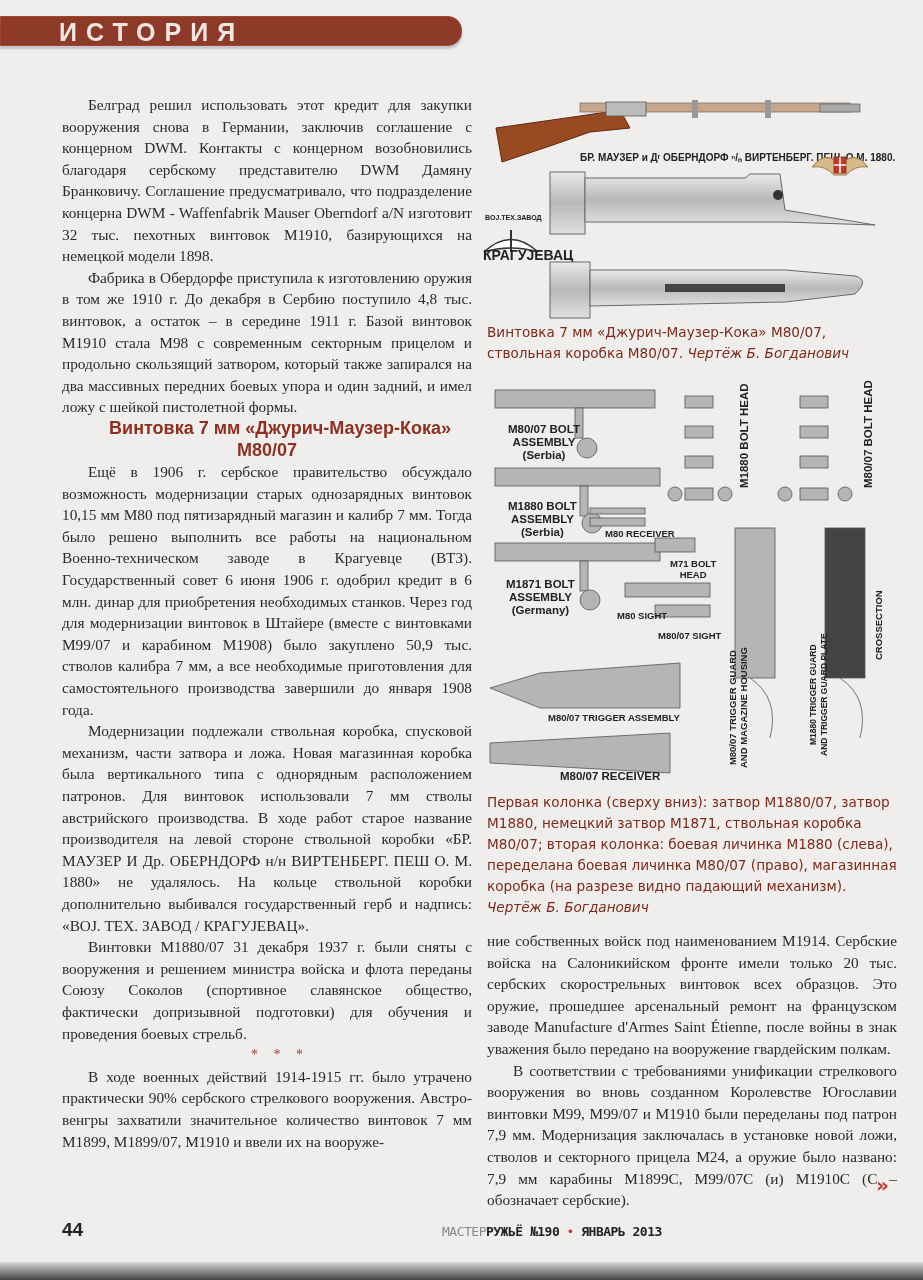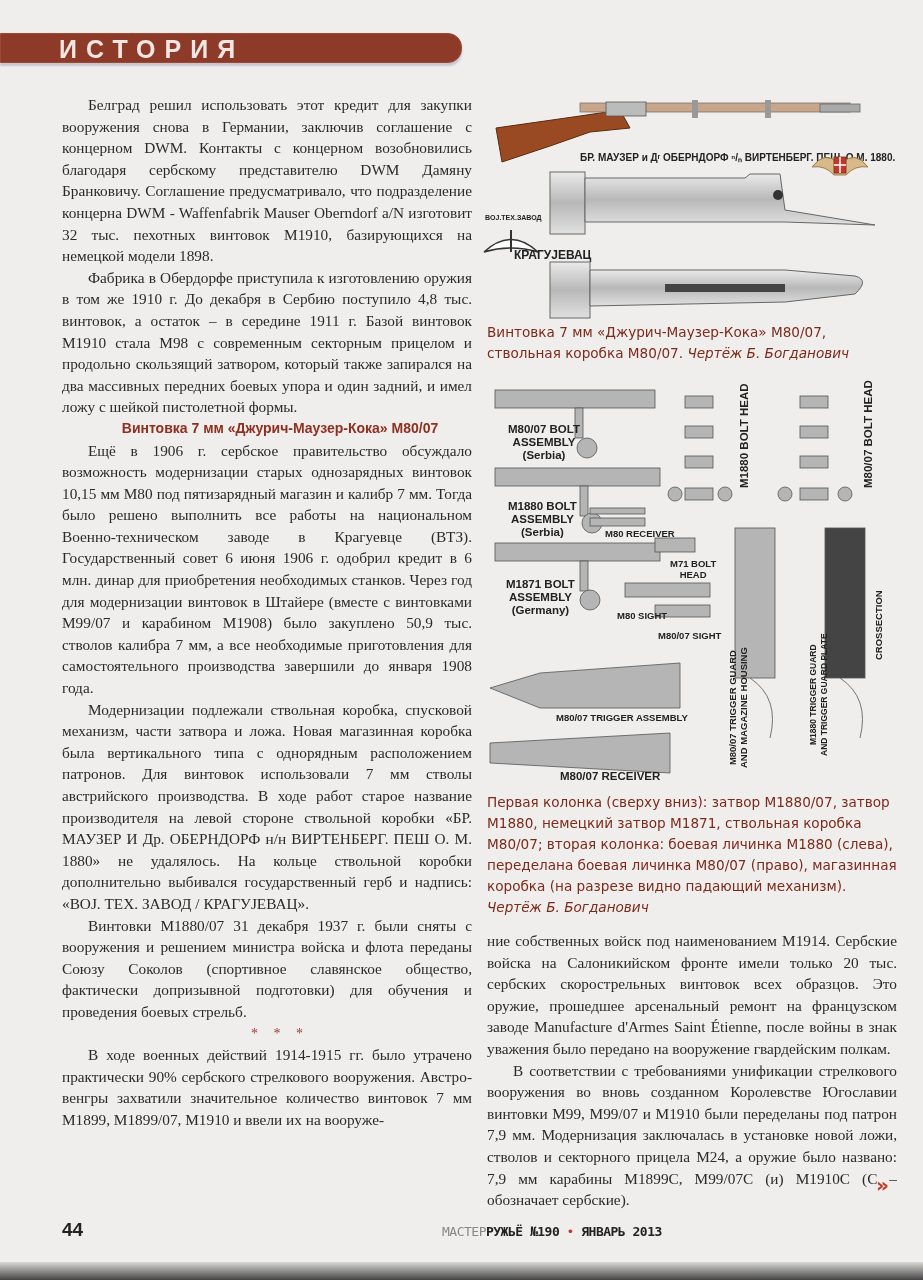--- a/index.html
+++ b/index.html
@@ -3,41 +3,41 @@
 <meta charset="utf-8">
 <style>
   html, body { margin:0; padding:0; }
   body {
     width:923px; height:1280px; position:relative; overflow:hidden;
     background:#efeeec;
     font-family:"Liberation Serif", serif;
     color:#2a2a2a;
   }
   .section-bar {
-    position:absolute; left:0; top:33px; width:460px; height:28px;
+    position:absolute; left:0; top:16px; width:460px; height:28px;
     background:#8e3a28;
     border-radius:0 14px 14px 0;
     border:1px solid #a0472f;
     box-shadow:0 3px 2px rgba(120,120,160,0.35);
   }
   .section-bar span {
     position:absolute; left:58px; top:1px;
     font-family:"Liberation Sans", sans-serif; font-weight:bold;
     font-size:25px; letter-spacing:9px; color:#f1e6e2;
   }
   .col {
     position:absolute; font-size:15.3px; line-height:21.6px; text-align:justify;
   }
   .col p { margin:0; text-indent:26px; }
   .col p.noindent { text-indent:0; }
   #col-left { left:62px; top:94px; width:410px; }
   #col-right { left:487px; top:930px; width:410px; }
   .subhead {
     font-family:"Liberation Sans", sans-serif; font-weight:bold;
-    color:#8e2f1f; font-size:14px; text-align:center; margin:20px 0 2px 0; text-indent:0;
+    color:#8e2f1f; font-size:18px; text-align:center; margin:20px 0 2px 0; text-indent:0;
   }
   .stars { text-align:center; color:#9c3a2a; font-size:14px; margin:5px 0 4px 0; letter-spacing:6px; text-indent:0; }
   .caption {
     position:absolute; left:487px; width:410px;
     font-family:"DejaVu Sans", sans-serif; font-size:13.6px; line-height:21px;
     color:#7c2a1a;
   }
   .caption .italic { font-style:italic; }
   #caption-1 { top:322px; }
   #caption-2 { top:792px; }
@@ -119,21 +119,21 @@
     <path d="M40 8 L200 8 L205 4 L235 4 L240 40 L330 55 L240 52 L40 52 Z" fill="url(#metal)" stroke="#666"></path>
     <circle cx="233" cy="25" r="5" fill="#333"></circle>
   </svg>
   
   <div style="position:absolute; left:0; top:140px; width:62px; height:60px;">
     <div class="label-sm" style="left:5px; top:2px; font-size:7px;">BOJ.TEX.ЗАВОД</div>
     <svg width="62" height="40" style="position:absolute; top:12px;">
         <path d="M4 30 Q31 5 58 30 Q31 22 4 30 Z" fill="#fff" stroke="#333" stroke-width="1.5"></path>
         <path d="M31 8 L31 30" stroke="#333" stroke-width="2"></path>
       </svg>
-    <div class="label-sm" style="left:3px; top:40px; font-size:12px;margin-left:31px;">КРАГУЈЕВАЦ</div>
+    <div class="label-sm" style="left:3px; top:40px; font-size:14px;">КРАГУЈЕВАЦ</div>
   </div>
   
   <svg style="position:absolute; left:65px; top:188px;" width="340" height="65">
     <rect x="5" y="4" width="40" height="56" fill="url(#metal)" stroke="#666"></rect>
     <path d="M45 12 L240 12 L310 18 Q325 22 310 36 L240 44 L45 48 Z" fill="url(#metal)" stroke="#666"></path>
     <rect x="120" y="26" width="120" height="8" fill="#444"></rect>
   </svg>
 </div>
 <div class="caption" id="caption-1">
   <span>Винтовка 7 мм «Джурич-Маузер-Кока» M80/07, ствольная коробка M80/07.</span>
@@ -198,21 +198,21 @@
   <div class="label-sm" style="left:125px; top:150px;">M80 RECEIVER</div>
   <div class="label-sm" style="left:190px; top:180px;">
     <div>M71 BOLT</div>
     <div>HEAD</div>
   </div>
   <div class="label-sm" style="left:137px; top:232px;">M80 SIGHT</div>
   <div class="label-sm" style="left:178px; top:252px;">M80/07 SIGHT</div>
   <div class="label-md vert" style="left:258px; top:110px;">M1880 BOLT HEAD</div>
   <div class="label-md vert" style="left:382px; top:110px;">M80/07 BOLT HEAD</div>
   <div class="label-sm vert" style="left:393px; top:282px;">CROSSECTION</div>
-  <div class="label-sm" style="left:68px; top:334px;margin-left:8px;">M80/07 TRIGGER ASSEMBLY</div>
+  <div class="label-sm" style="left:68px; top:334px;">M80/07 TRIGGER ASSEMBLY</div>
   <div class="label-md" style="left:80px; top:392px;">M80/07 RECEIVER</div>
   <div class="label-sm vert" style="left:247px; top:390px;">
     <div>M80/07 TRIGGER GUARD</div>
     <div>AND MAGAZINE HOUSING</div>
   </div>
   <div class="label-sm vert" style="left:328px; top:378px; font-size:8.5px;">
     <div>M1880 TRIGGER GUARD</div>
     <div>AND TRIGGER GUARD PLATE</div>
   </div>
 </div>

